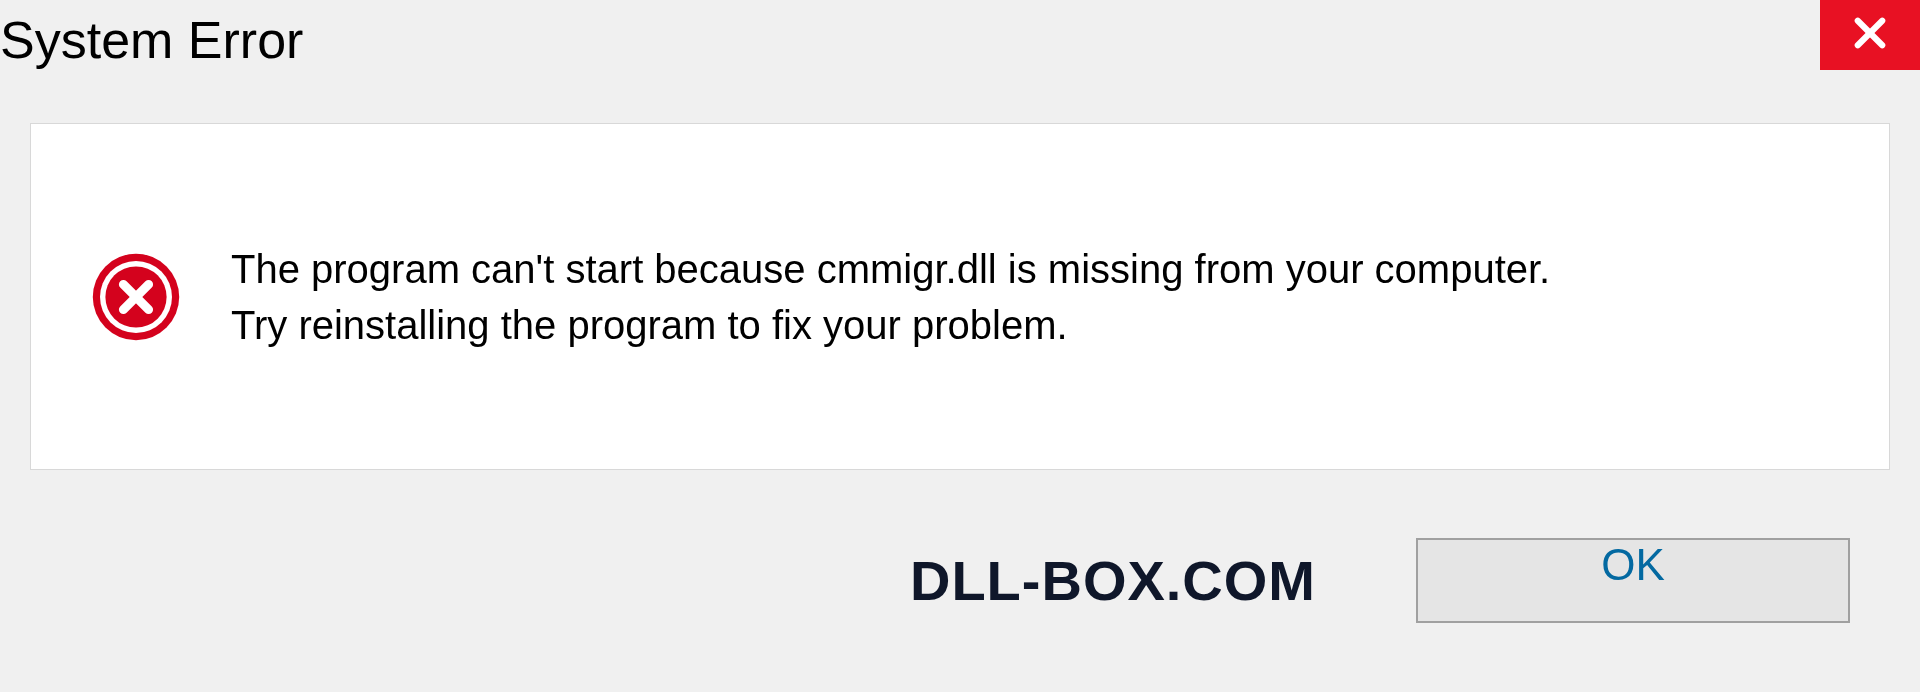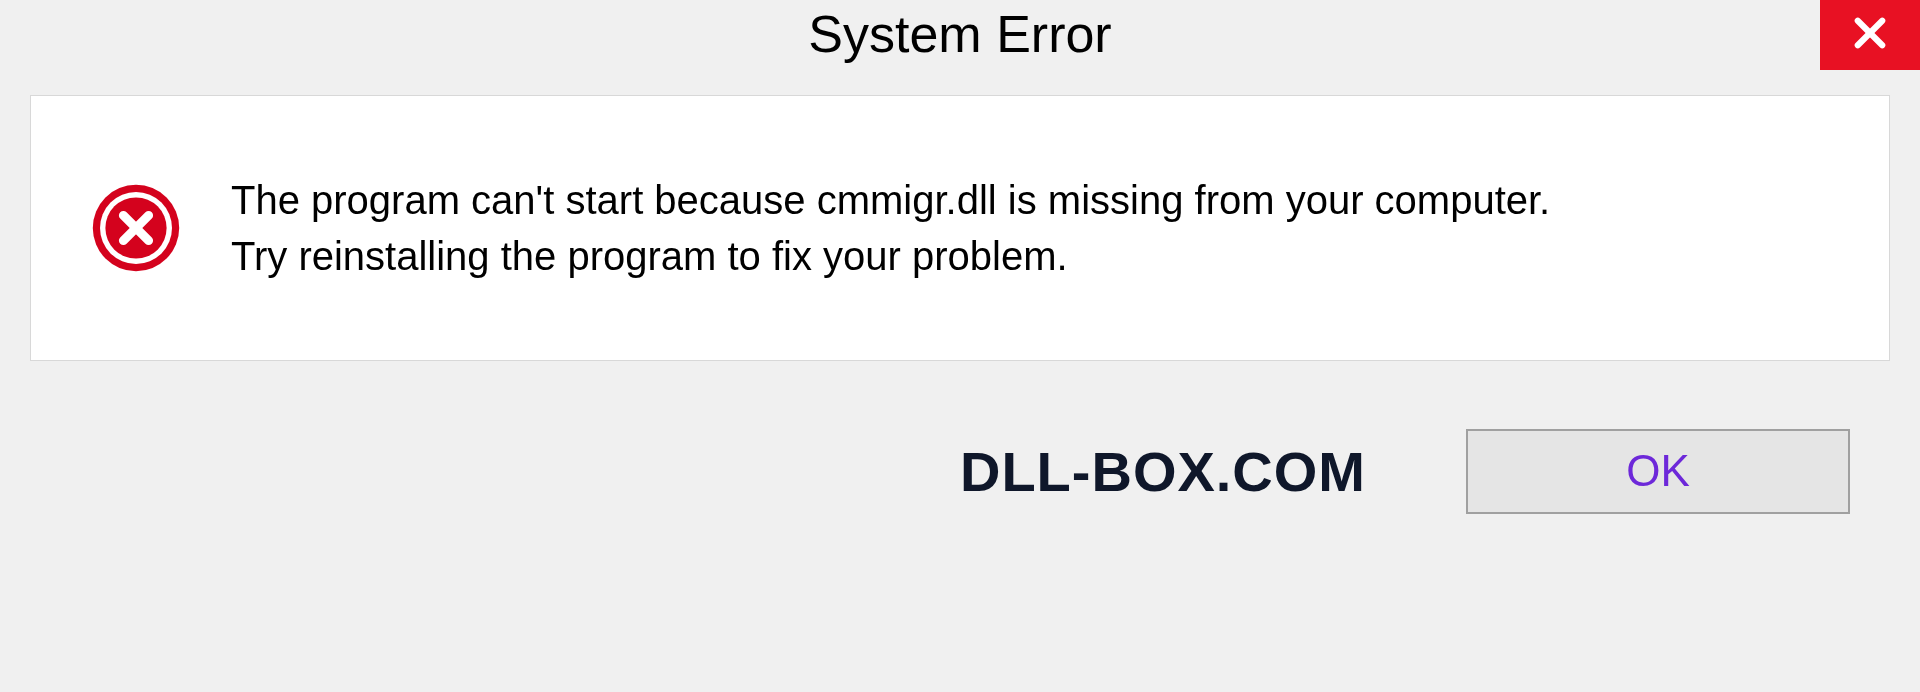--- a/index.html
+++ b/index.html
@@ -11,26 +11,25 @@
     body {
       width: 1920px;
       height: 692px;
       background: #f0f0f0;
       font-family: "Segoe UI", Tahoma, sans-serif;
       position: relative;
       overflow: hidden;
     }
     
     .title-bar {
-      height: 95px;
+      height: 123px;
       display: flex;
       align-items: flex-start;
-      justify-content: center;
       position: relative;
-      padding-top: 4px;
+      padding-top: 10px;
     }
     
     .title-text {
       font-size: 52px;
       font-weight: 400;
       color: #000;
     }
     
     .close-btn {
       position: absolute;
@@ -47,21 +46,21 @@
     
     .close-btn svg {
       width: 42px;
       height: 42px;
     }
     
     .content-area {
       margin: 0 30px;
       background: #ffffff;
       border: 1px solid #d8d8d8;
-      height: 266px;
+      height: 347px;
       display: flex;
       align-items: center;
       padding: 40px 60px;
       gap: 50px;
     }
     
     .error-icon {
       flex-shrink: 0;
       width: 90px;
       height: 90px;
@@ -91,29 +90,29 @@
     
     .watermark {
       font-size: 56px;
       font-weight: 800;
       color: #0f172a;
       letter-spacing: 1px;
       font-family: Arial, sans-serif;
     }
     
     .ok-btn {
-      width: 384px;
+      width: 434px;
       height: 85px;
       background: #e5e5e5;
       border: 2px solid #a0a0a0;
       font-size: 44px;
-      color: #6d28d9;
+      color: #0369a1;
       cursor: pointer;
       display: flex;
-      align-items: center;
+      align-items: flex-start;
       justify-content: center;
       font-family: "Segoe UI", Tahoma, sans-serif;
     }
     
     .msg-line {
       display: block;
     }
   </style>
 </head>
 <body>

